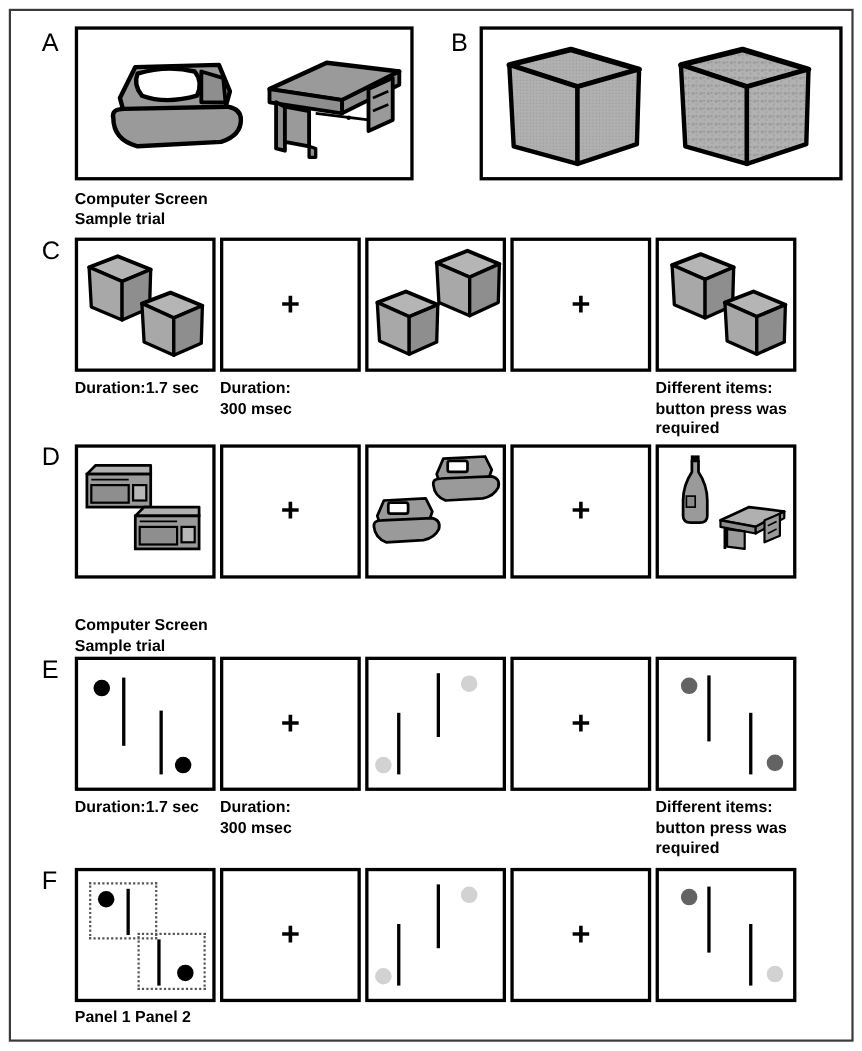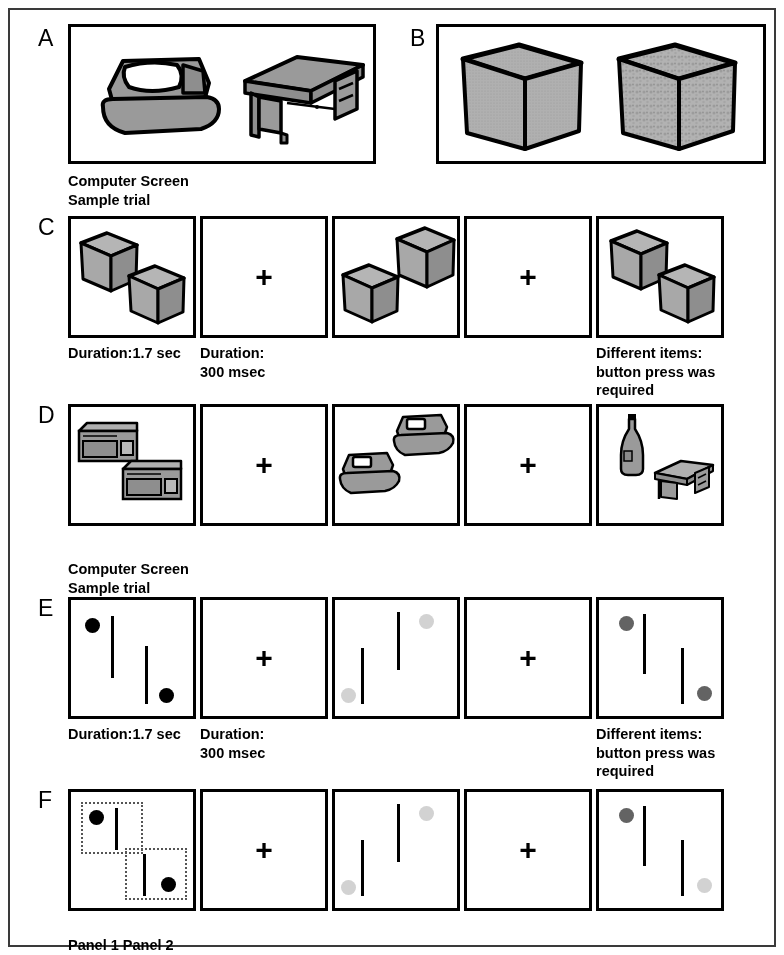--- a/index.html
+++ b/index.html
@@ -365,14 +365,14 @@
     <div class="fixation">+</div>
   </div>
 
   <div class="frame" style="left:596px; top:789px; width:128px; height:122px;">
     <div class="dot" style="left:20px; top:16px; width:15px; height:15px; background:#636363;"></div>
     <div class="bar" style="left:44px; top:14px; height:60px;"></div>
     <div class="bar" style="left:82px; top:48px; height:56px;"></div>
     <div class="dot" style="left:98px; top:86px; width:15px; height:15px; background:#d2d2d2;"></div>
   </div>
 
-  <div class="caption" style="left:68px; top:916px;margin-top:20px;">Panel 1 Panel 2</div>
+  <div class="caption" style="left:68px; top:916px;">Panel 1 Panel 2</div>
 </div>
 
 </body></html>

